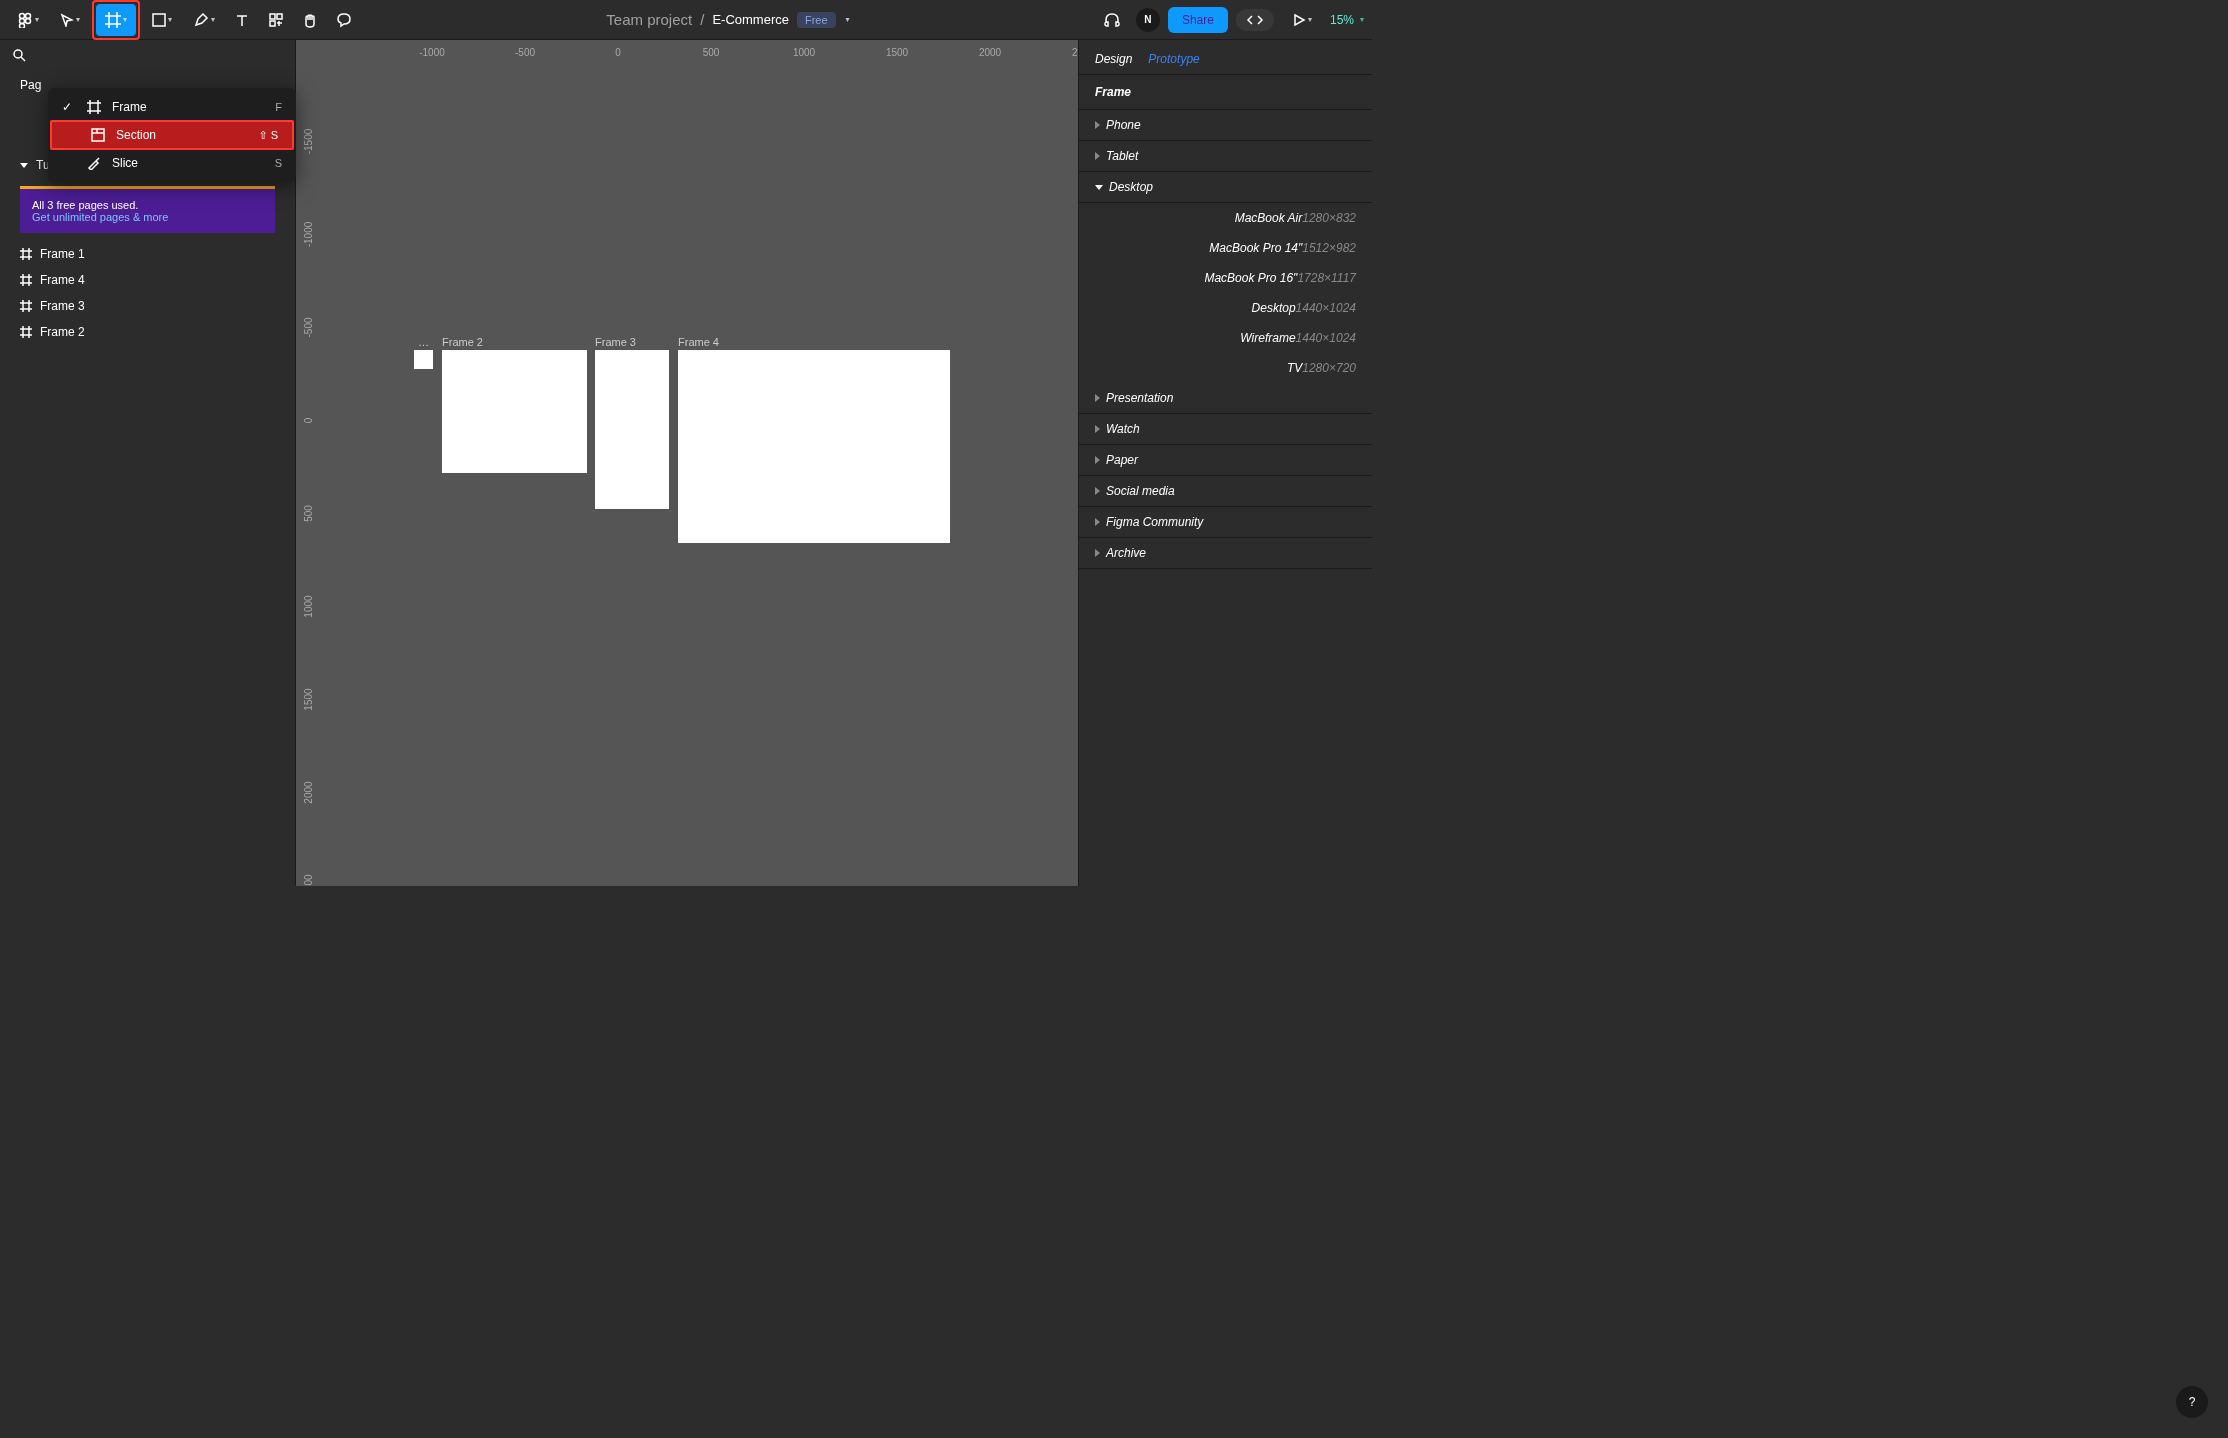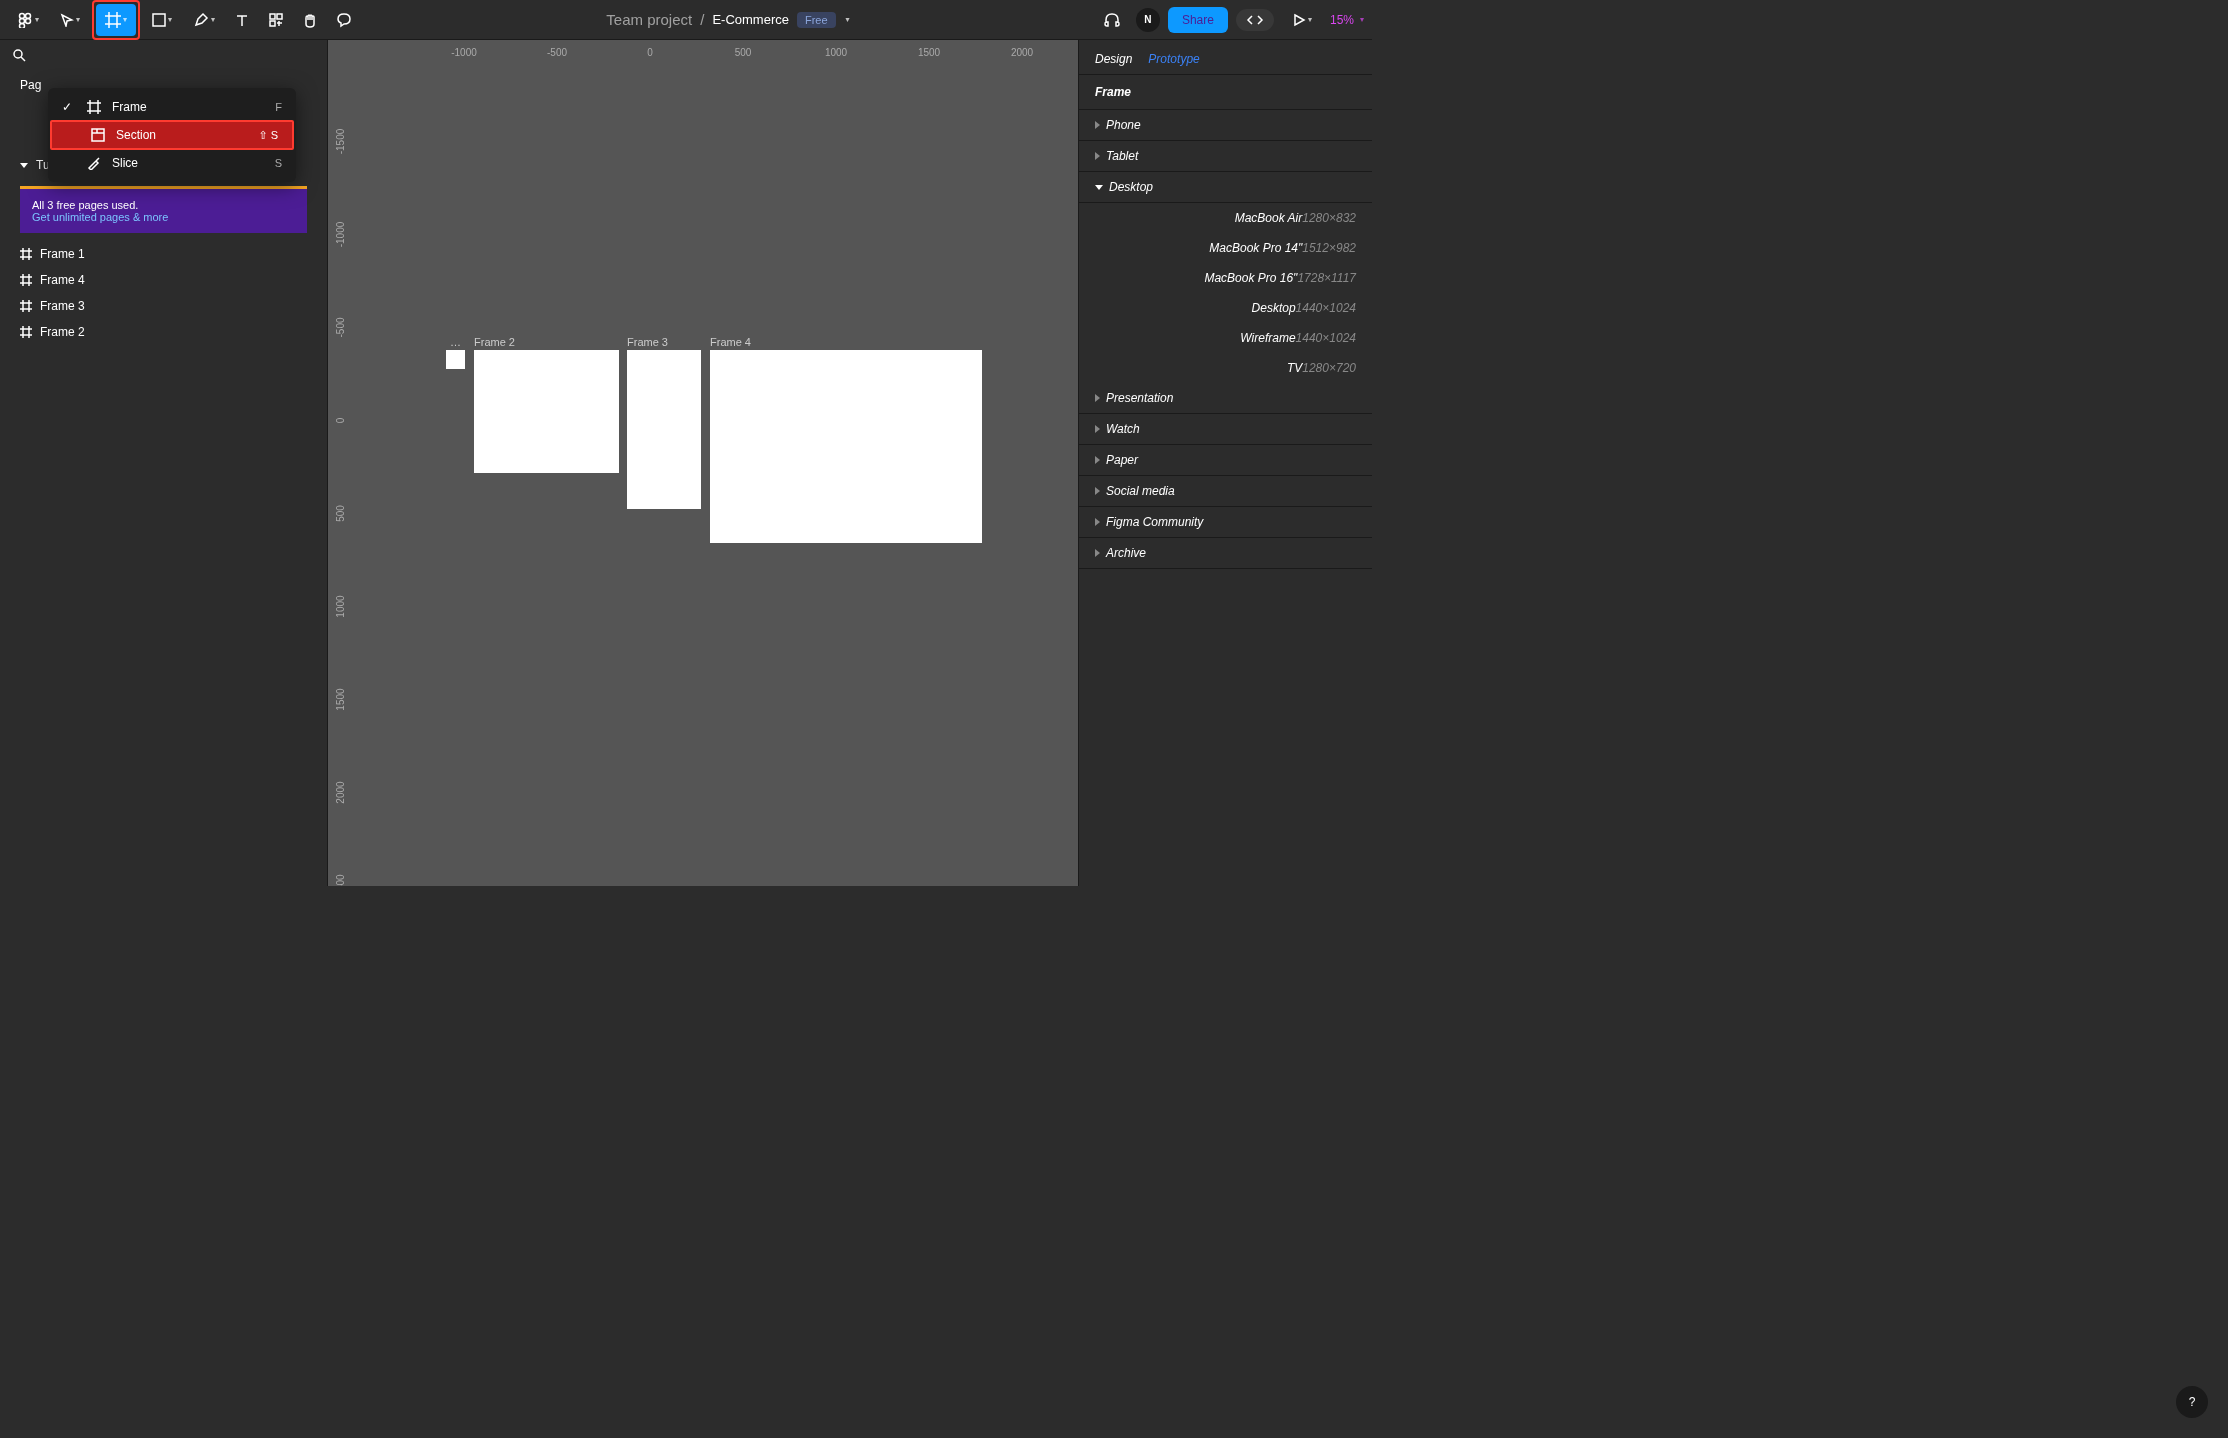--- a/index.html
+++ b/index.html
@@ -12,23 +12,23 @@
 .highlight-red { border: 2px solid #ff3b30; border-radius: 4px; padding: 2px; }
 .chev { font-size: 8px; margin-left: 2px; opacity: 0.7; }
 .toolbar-center { flex: 1; display: flex; align-items: center; justify-content: center; gap: 8px; }
 .proj-path { color: #a0a0a0; font-size: 15px; }
 .proj-name { color: #fff; font-size: 13px; }
 .badge-free { background: #394360; color: #8ba5db; padding: 2px 8px; border-radius: 4px; font-size: 11px; }
 .toolbar-right { display: flex; align-items: center; gap: 8px; }
 .avatar { width: 24px; height: 24px; border-radius: 50%; background: #1a1a1a; display: flex; align-items: center; justify-content: center; font-size: 10px; font-weight: bold; }
 .share-btn { background: #0d99ff; color: #4c1d95; padding: 6px 14px; border-radius: 6px; border: none; font-size: 12px; font-weight: 500; cursor: pointer; }
 .dev-toggle { background: #383838; border-radius: 20px; padding: 4px 10px; display: flex; align-items: center; }
-.zoom { color: #d946ef; font-size: 12px; display: flex; align-items: center; gap: 4px; }
+.zoom { color: #5eead4; font-size: 12px; display: flex; align-items: center; gap: 4px; }
 .main { display: flex; height: calc(100% - 40px); }
-.left-panel { width: 328px; background: #2c2c2c; display: flex; flex-direction: column; border-right: 1px solid #1a1a1a; position: relative; }
+.left-panel { width: 296px; background: #2c2c2c; display: flex; flex-direction: column; border-right: 1px solid #1a1a1a; position: relative; }
 .search-row { padding: 8px 12px; display: flex; align-items: center; }
 .pages-label { padding: 8px 20px; color: #fff; font-size: 12px; font-weight: 500; }
 .page-item { padding: 6px 20px 6px 48px; cursor: pointer; }
 .page-chev { padding: 6px 20px; display: flex; align-items: center; gap: 8px; cursor: pointer; }
 .notice { margin: 8px 20px; background: #4c1d95; border-top: 3px solid #f5a623; padding: 10px 12px; font-size: 11px; }
 .notice-link { color: #7cc4ff; cursor: pointer; }
 .layer-item { padding: 6px 20px; display: flex; align-items: center; gap: 8px; cursor: pointer; }
 .canvas-area { flex: 1; background: #555; position: relative; overflow: hidden; }
 .ruler-h { position: absolute; top: 0; left: 24px; right: 0; height: 24px; background: #555; display: flex; align-items: center; font-size: 10px; color: #aaa; }
 .ruler-h span { position: absolute; transform: translateX(-50%); }

